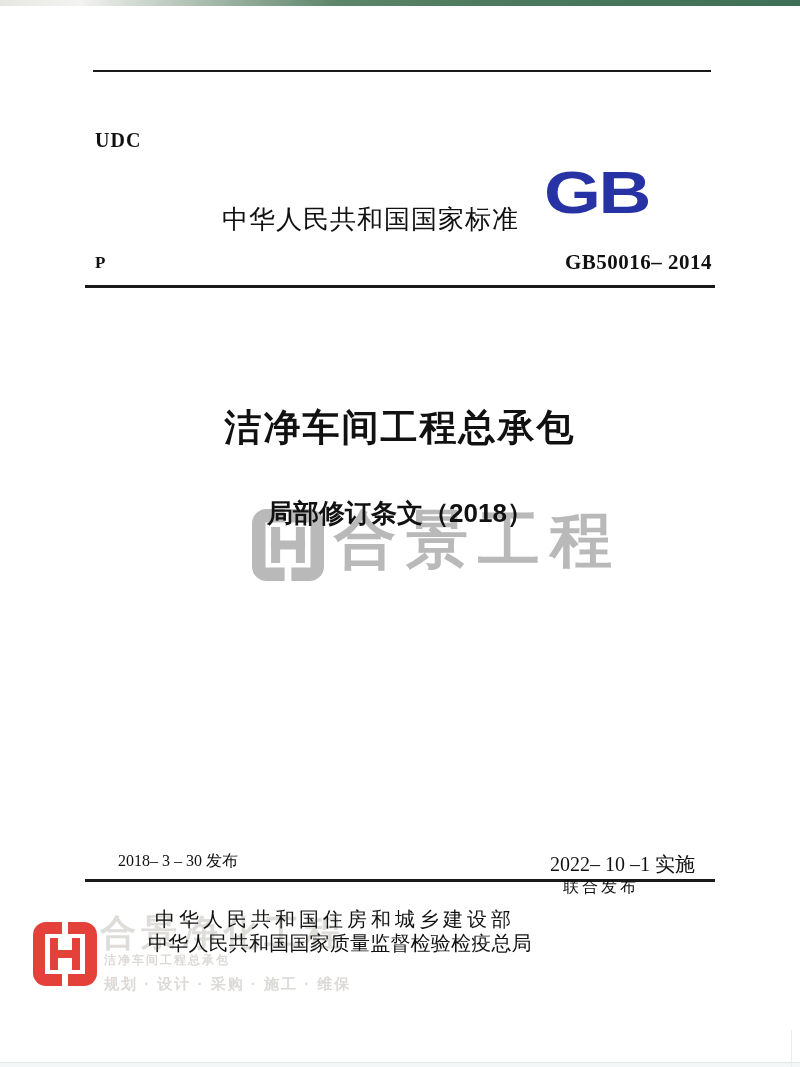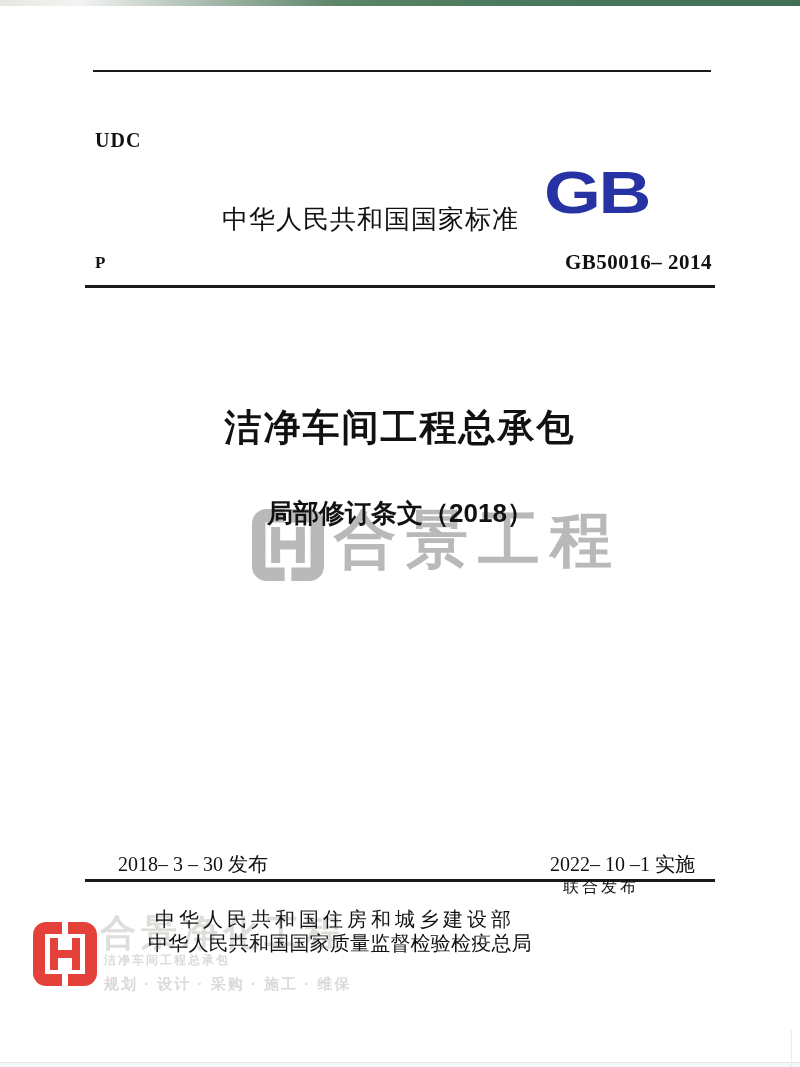--- a/index.html
+++ b/index.html
@@ -70,21 +70,21 @@
     z-index:1;
   }
   .wm-center .wm-logo{width:72px;height:72px;flex:0 0 auto;}
   .wm-center .wm-text{
     font-family:"Liberation Sans","DejaVu Sans",sans-serif;
     font-weight:bold;font-size:62px;line-height:62px;
     color:var(--watermark-gray);letter-spacing:10px;white-space:nowrap;
   }
 
   
-  .issue-date{left:118px;top:851px;font-size:20px;white-space:nowrap;text-align:right;}
+  .issue-date{left:118px;top:851px;font-size:16px;white-space:nowrap;text-align:right;}
   .impl-date{right:105px;top:851px;font-size:20px;white-space:nowrap;}
 
   
   .issuer-1{left:155px;top:906px;font-size:20px;letter-spacing:4px;white-space:nowrap;z-index:2;}
   .issuer-2{left:148px;top:930px;font-size:20px;letter-spacing:0.2px;white-space:nowrap;z-index:2;}
   .joint{left:563px;top:877px;font-size:16px;letter-spacing:3px;white-space:nowrap;z-index:2;}
 
   
   .wm-bl-logo{left:33px;top:922px;width:64px;height:64px;z-index:2;}
   .wm-b-line1{

